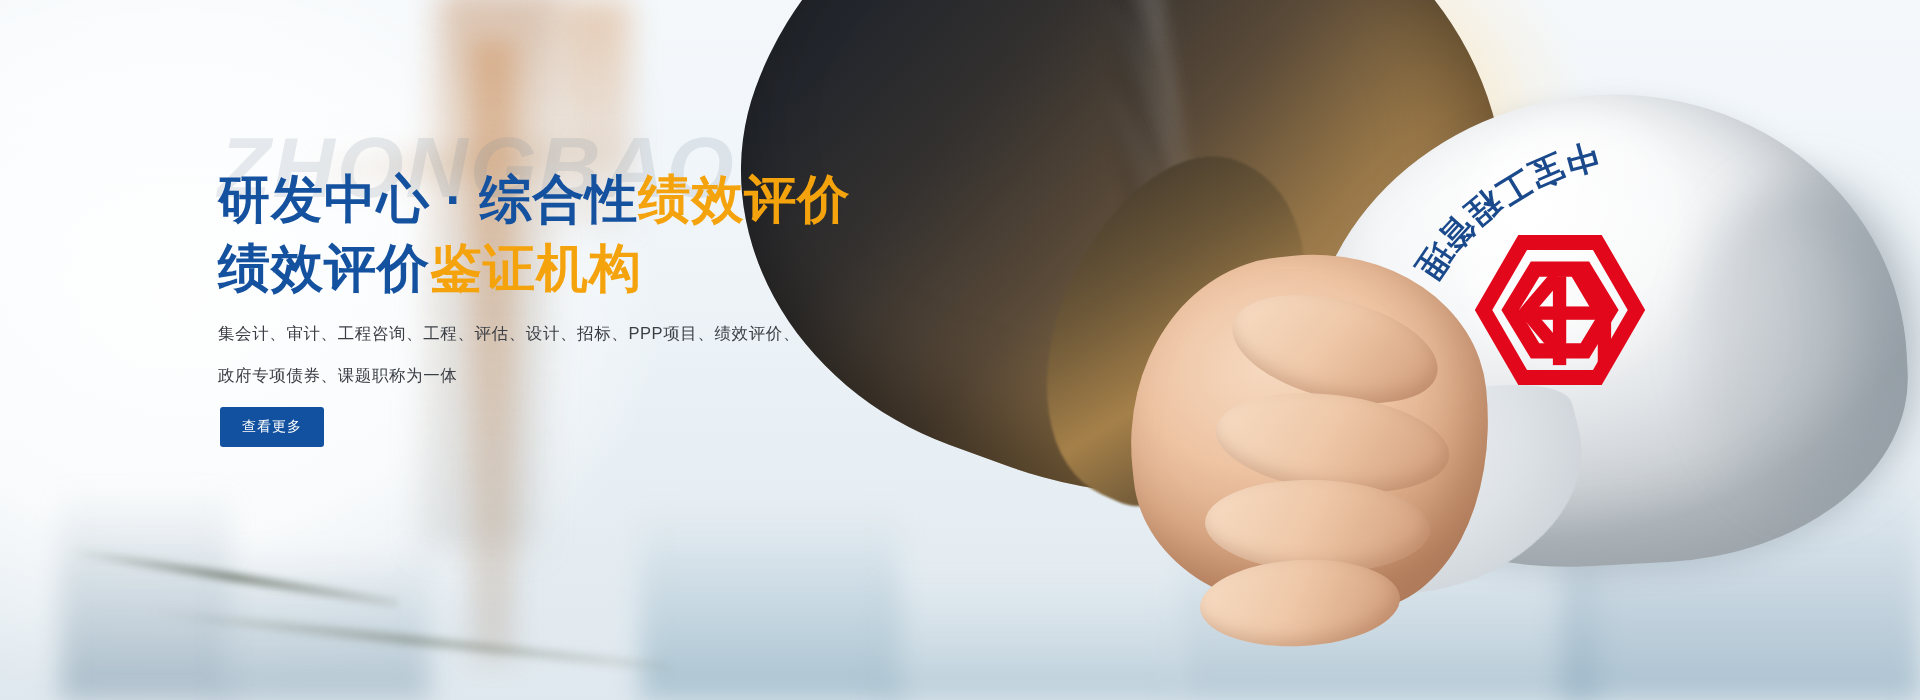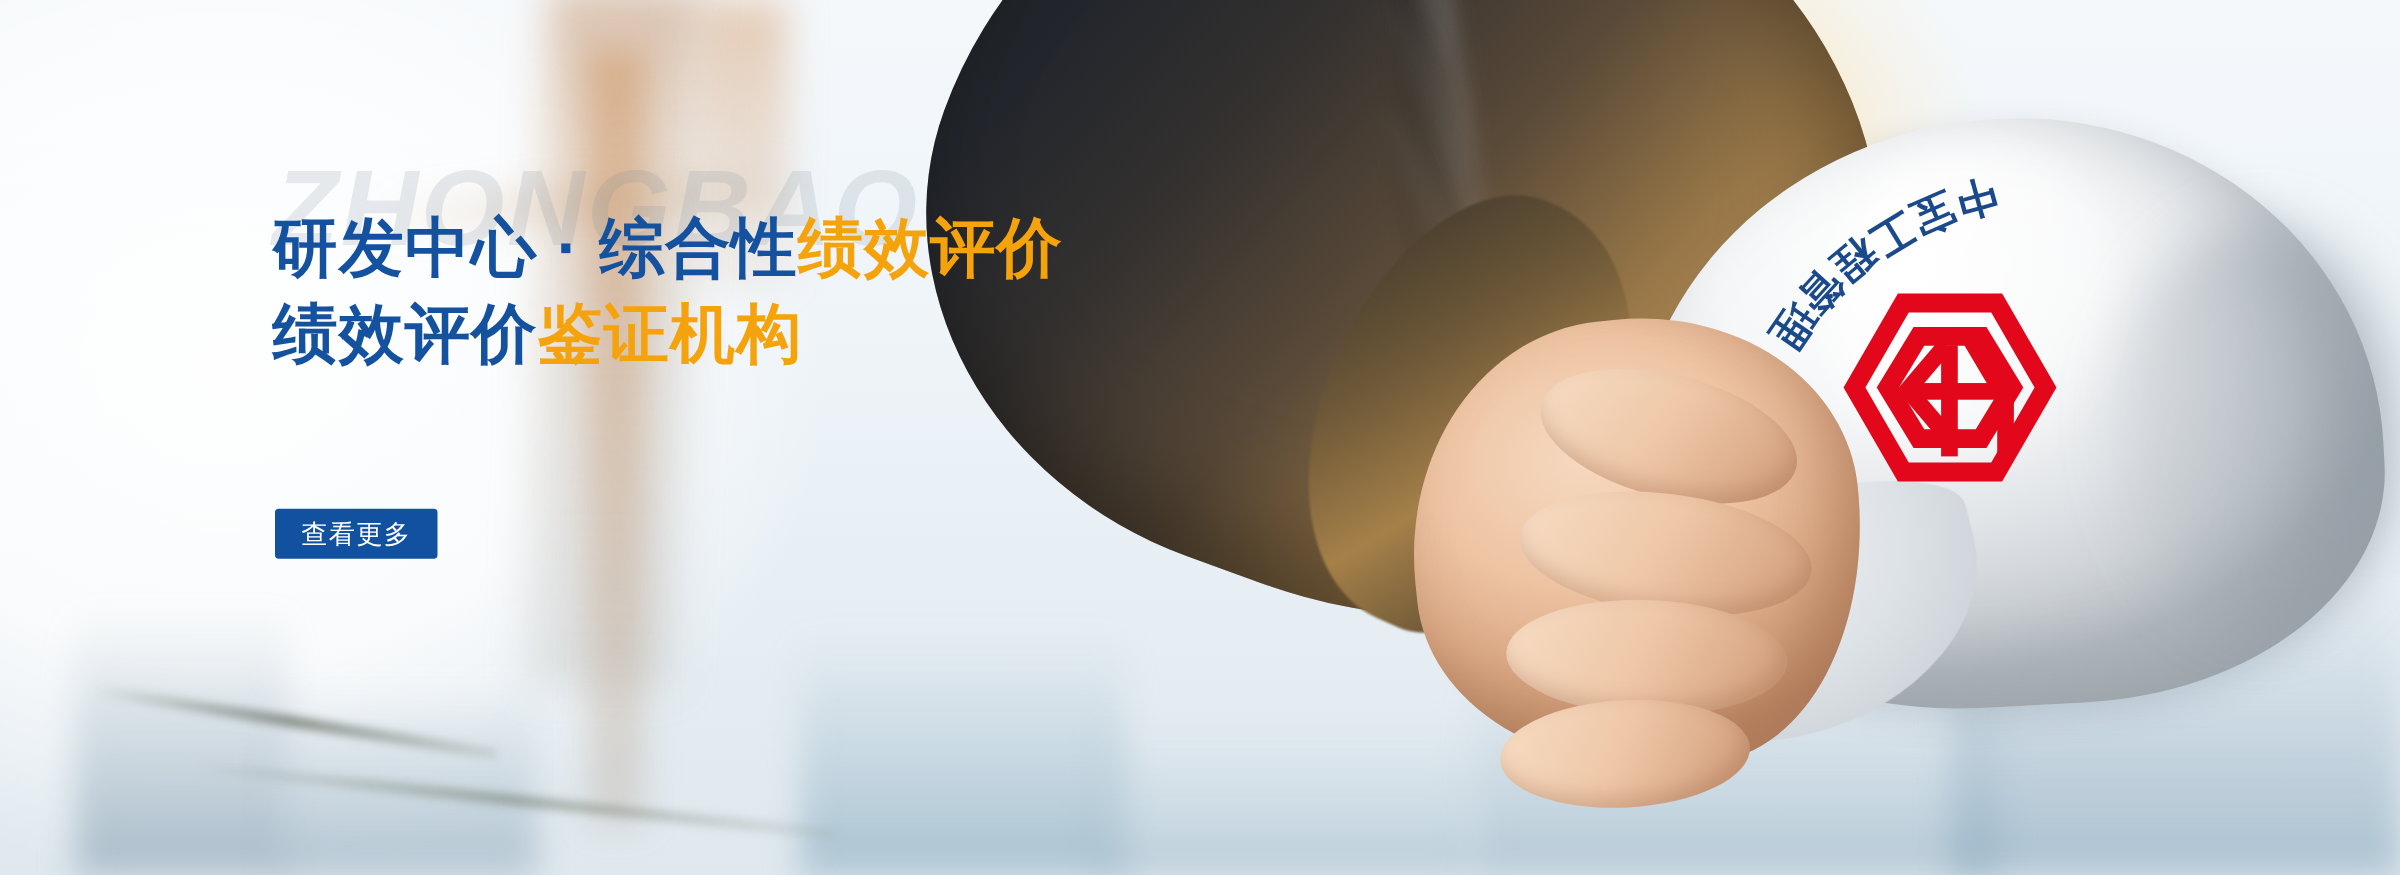--- a/index.html
+++ b/index.html
@@ -202,24 +202,24 @@
 
   .desc {
     position:absolute; left:218px; top:312px;
     font-size:16.5px; color:#3b3f45; line-height:2.55;
     letter-spacing:0.6px;
     max-width:600px;
   }
 
   .btn-more {
     position:absolute; left:220px; top:407px;
-    width:130px; height:40px;
+    width:104px; height:40px;
     background:#11519f;
     color:#ffffff;
-    font-size:21px; letter-spacing:1px;
+    font-size:14px; letter-spacing:1px;
     border:none; border-radius:3px;
     display:flex; align-items:center; justify-content:center;
     cursor:pointer;
   }
 </style>
 </head>
 <body>
 
 <div class="banner">
 
@@ -291,17 +291,21 @@
 
     <div class="headline">
       <div>
         <span class="hl-blue">研发中心 · 综合性</span><span class="hl-orange">绩效评价</span>
       </div>
       <div>
         <span class="hl-blue">绩效评价</span><span class="hl-orange">鉴证机构</span>
       </div>
     </div>
 
+    <div class="desc">
+      <div>集会计、审计、工程咨询、工程、评估、设计、招标、PPP项目、绩效评价、</div>
+      <div>政府专项债券、课题职称为一体</div>
+    </div>
 
     <button class="btn-more">查看更多</button>
   </div>
 
 </div>
 
 </body></html>

